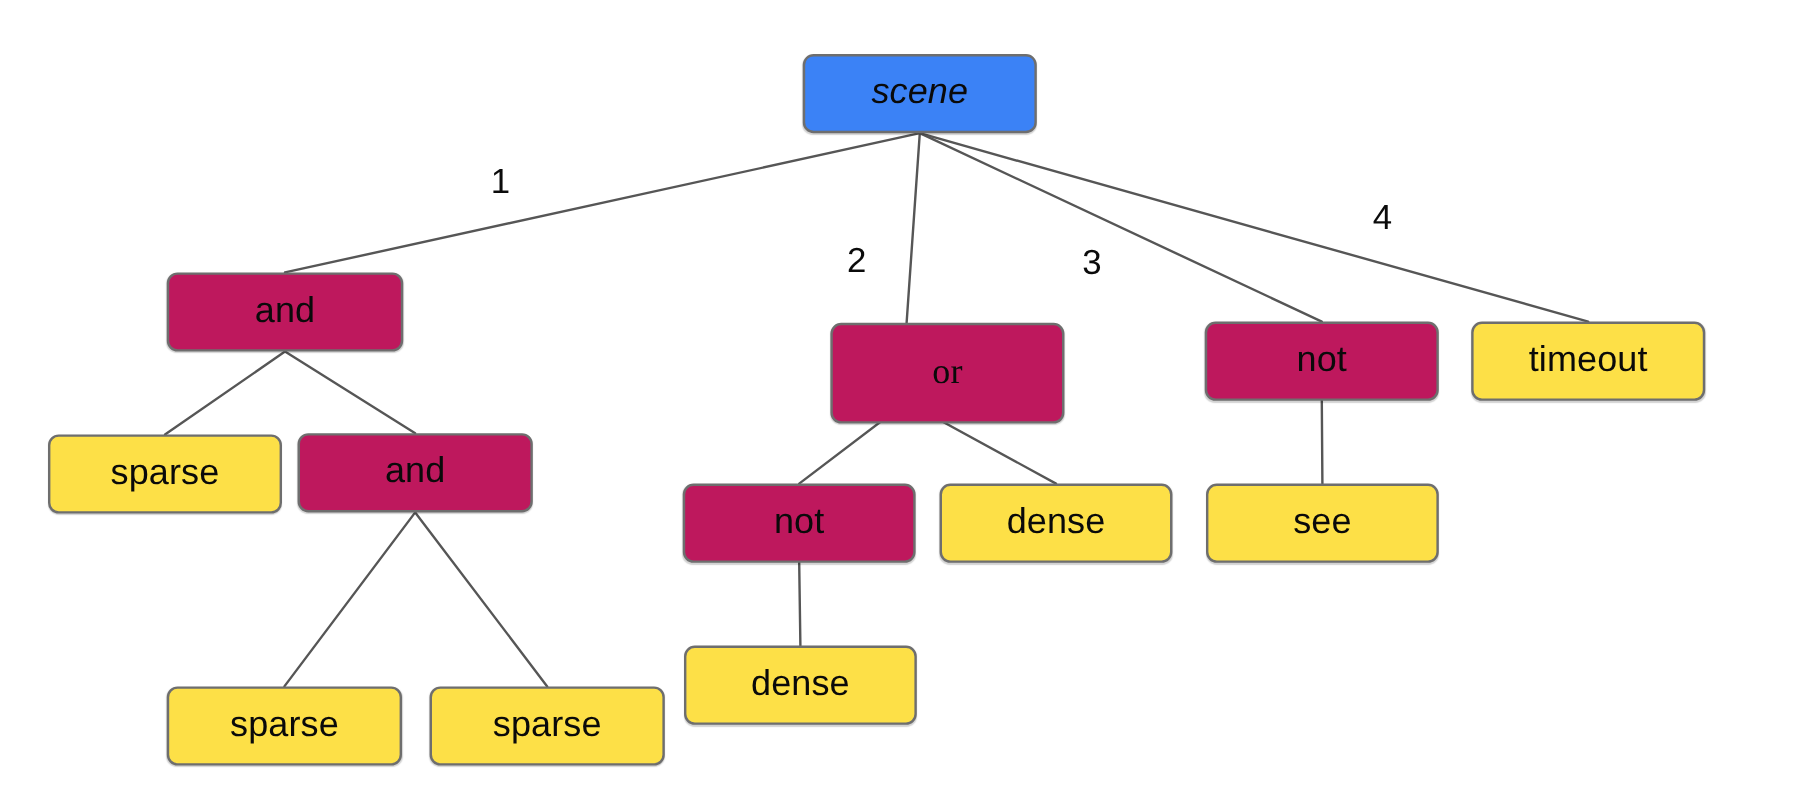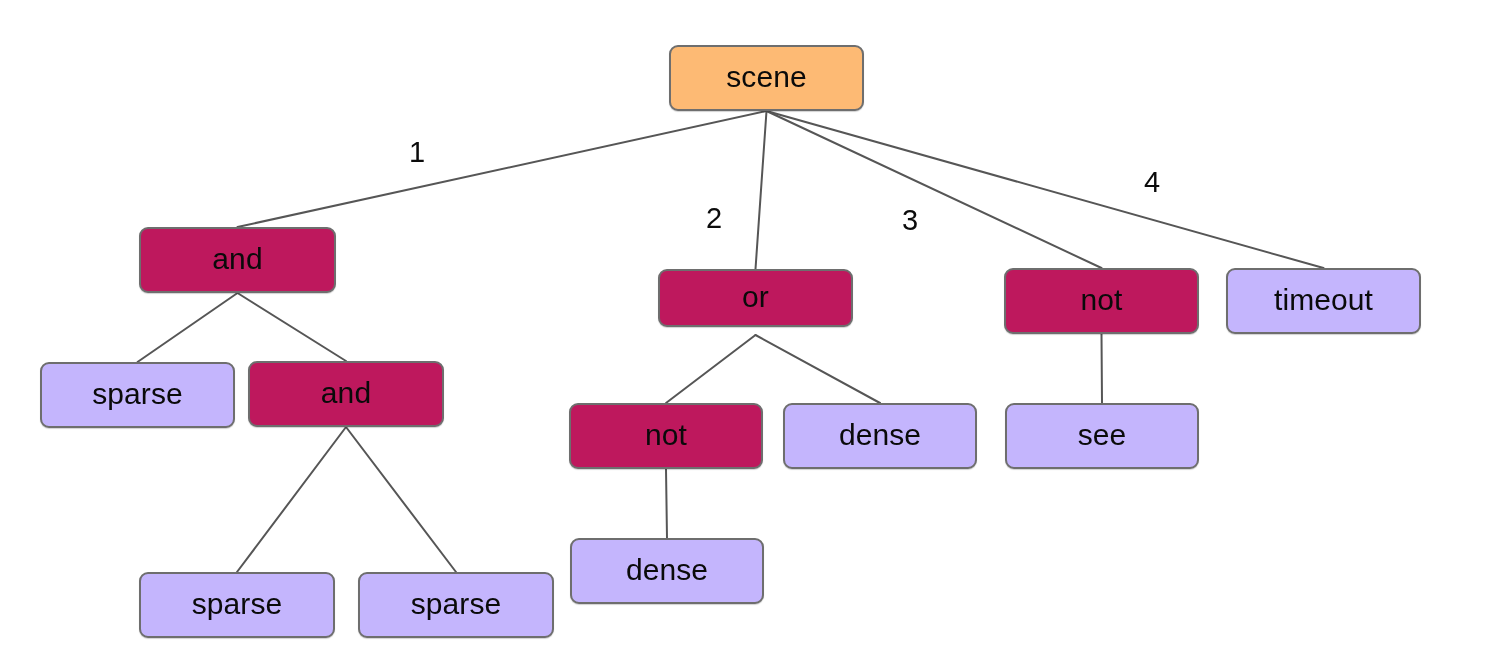--- a/index.html
+++ b/index.html
@@ -38,23 +38,23 @@
     font-size: 30px;
     line-height: 1;
     letter-spacing: 0.1px;
     white-space: nowrap;
     box-shadow: 0 1px 1px rgba(0,0,0,0.18);
   }
   .node-label {
     display: block;
     transform: translateY(-1px);
   }
-  .kind-root   { background: #fdba74; }
+  .kind-root   { background: #3b82f6; font-style: italic; }
   .kind-op     { background: #be185d; }
-  .kind-leaf   { background: #c4b5fd; }
+  .kind-leaf   { background: #fde047; }
 
   .edge-label {
     position: absolute;
     color: #0b0b0b;
     font-size: 29px;
     line-height: 1;
     white-space: nowrap;
     transform: translate(-50%, -50%);
   }
 </style>
@@ -76,21 +76,21 @@
       <line x1="666" y1="469" x2="667" y2="538" stroke="#565656" stroke-width="2" stroke-linecap="round"></line>
       <line x1="1101.5" y1="334" x2="1102" y2="403" stroke="#565656" stroke-width="2" stroke-linecap="round"></line>
     </svg>
   <div id="node-layer">
       <div class="node kind-root" style="left: 669px; top: 45px; width: 195px; height: 66px;">
         <span class="node-label">scene</span>
       </div>
       <div class="node kind-op" style="left: 139px; top: 227px; width: 197px; height: 66px;">
         <span class="node-label">and</span>
       </div>
-      <div class="node kind-op" style="left: 658px; top: 269px; width: 195px; height: 58px;">
+      <div class="node kind-op" style="left: 692px; top: 269px; width: 195px; height: 84px; font-family: Liberation Serif, serif;">
         <span class="node-label">or</span>
       </div>
       <div class="node kind-op" style="left: 1004px; top: 268px; width: 195px; height: 66px;">
         <span class="node-label">not</span>
       </div>
       <div class="node kind-leaf" style="left: 1226px; top: 268px; width: 195px; height: 66px;">
         <span class="node-label">timeout</span>
       </div>
       <div class="node kind-leaf" style="left: 40px; top: 362px; width: 195px; height: 66px;">
         <span class="node-label">sparse</span>

